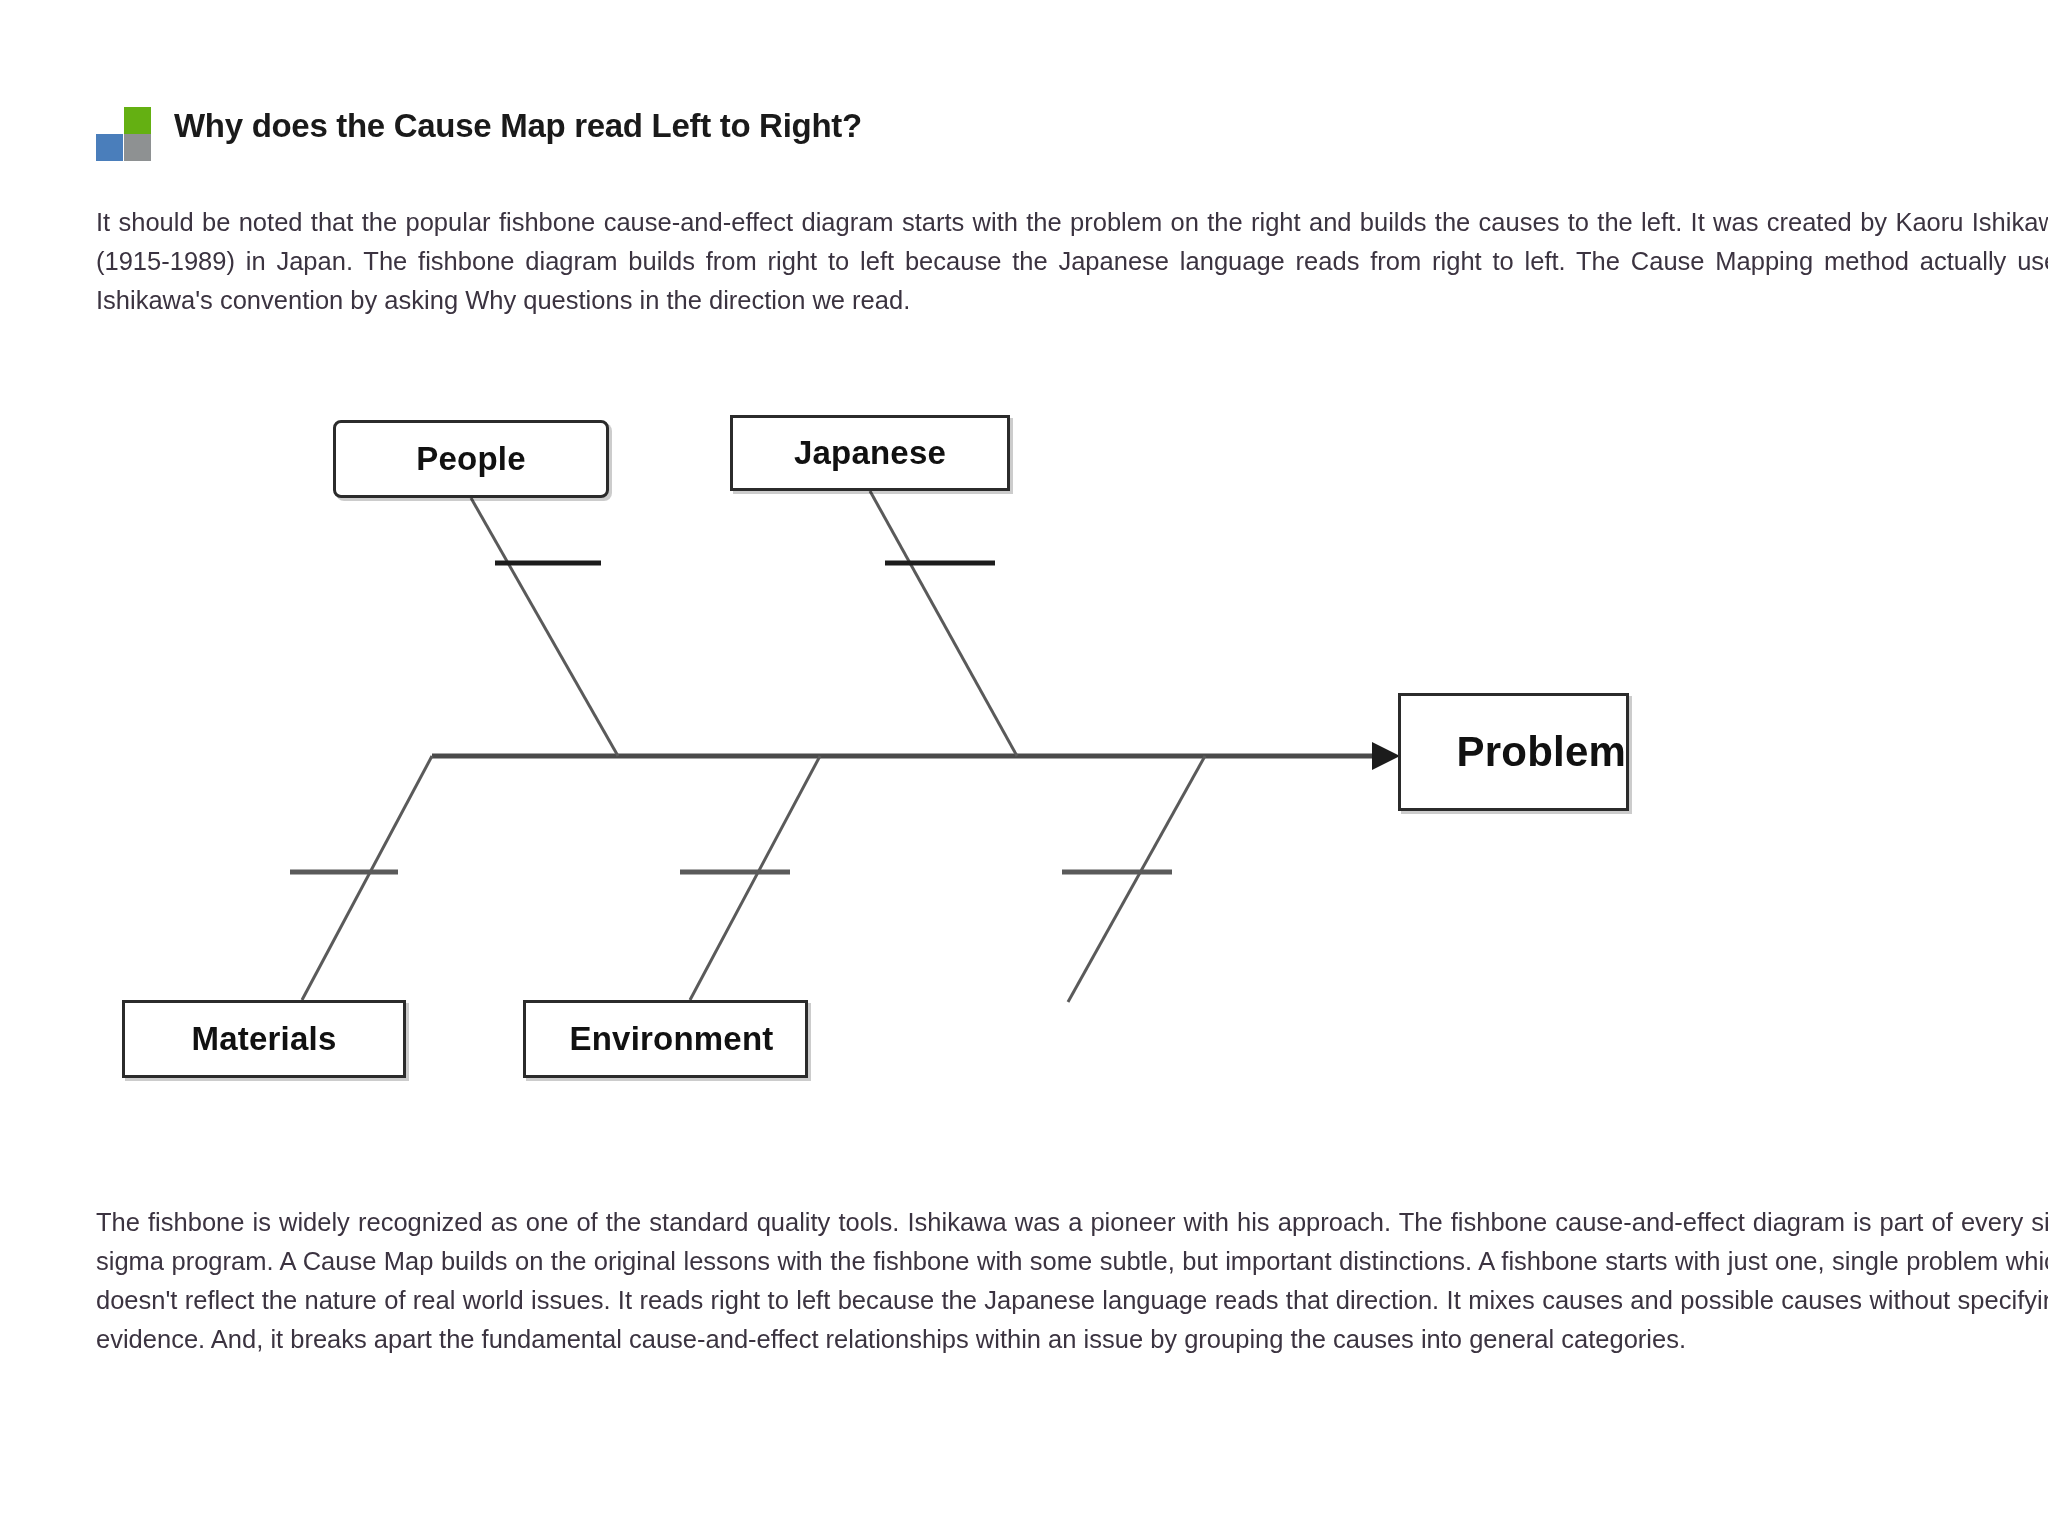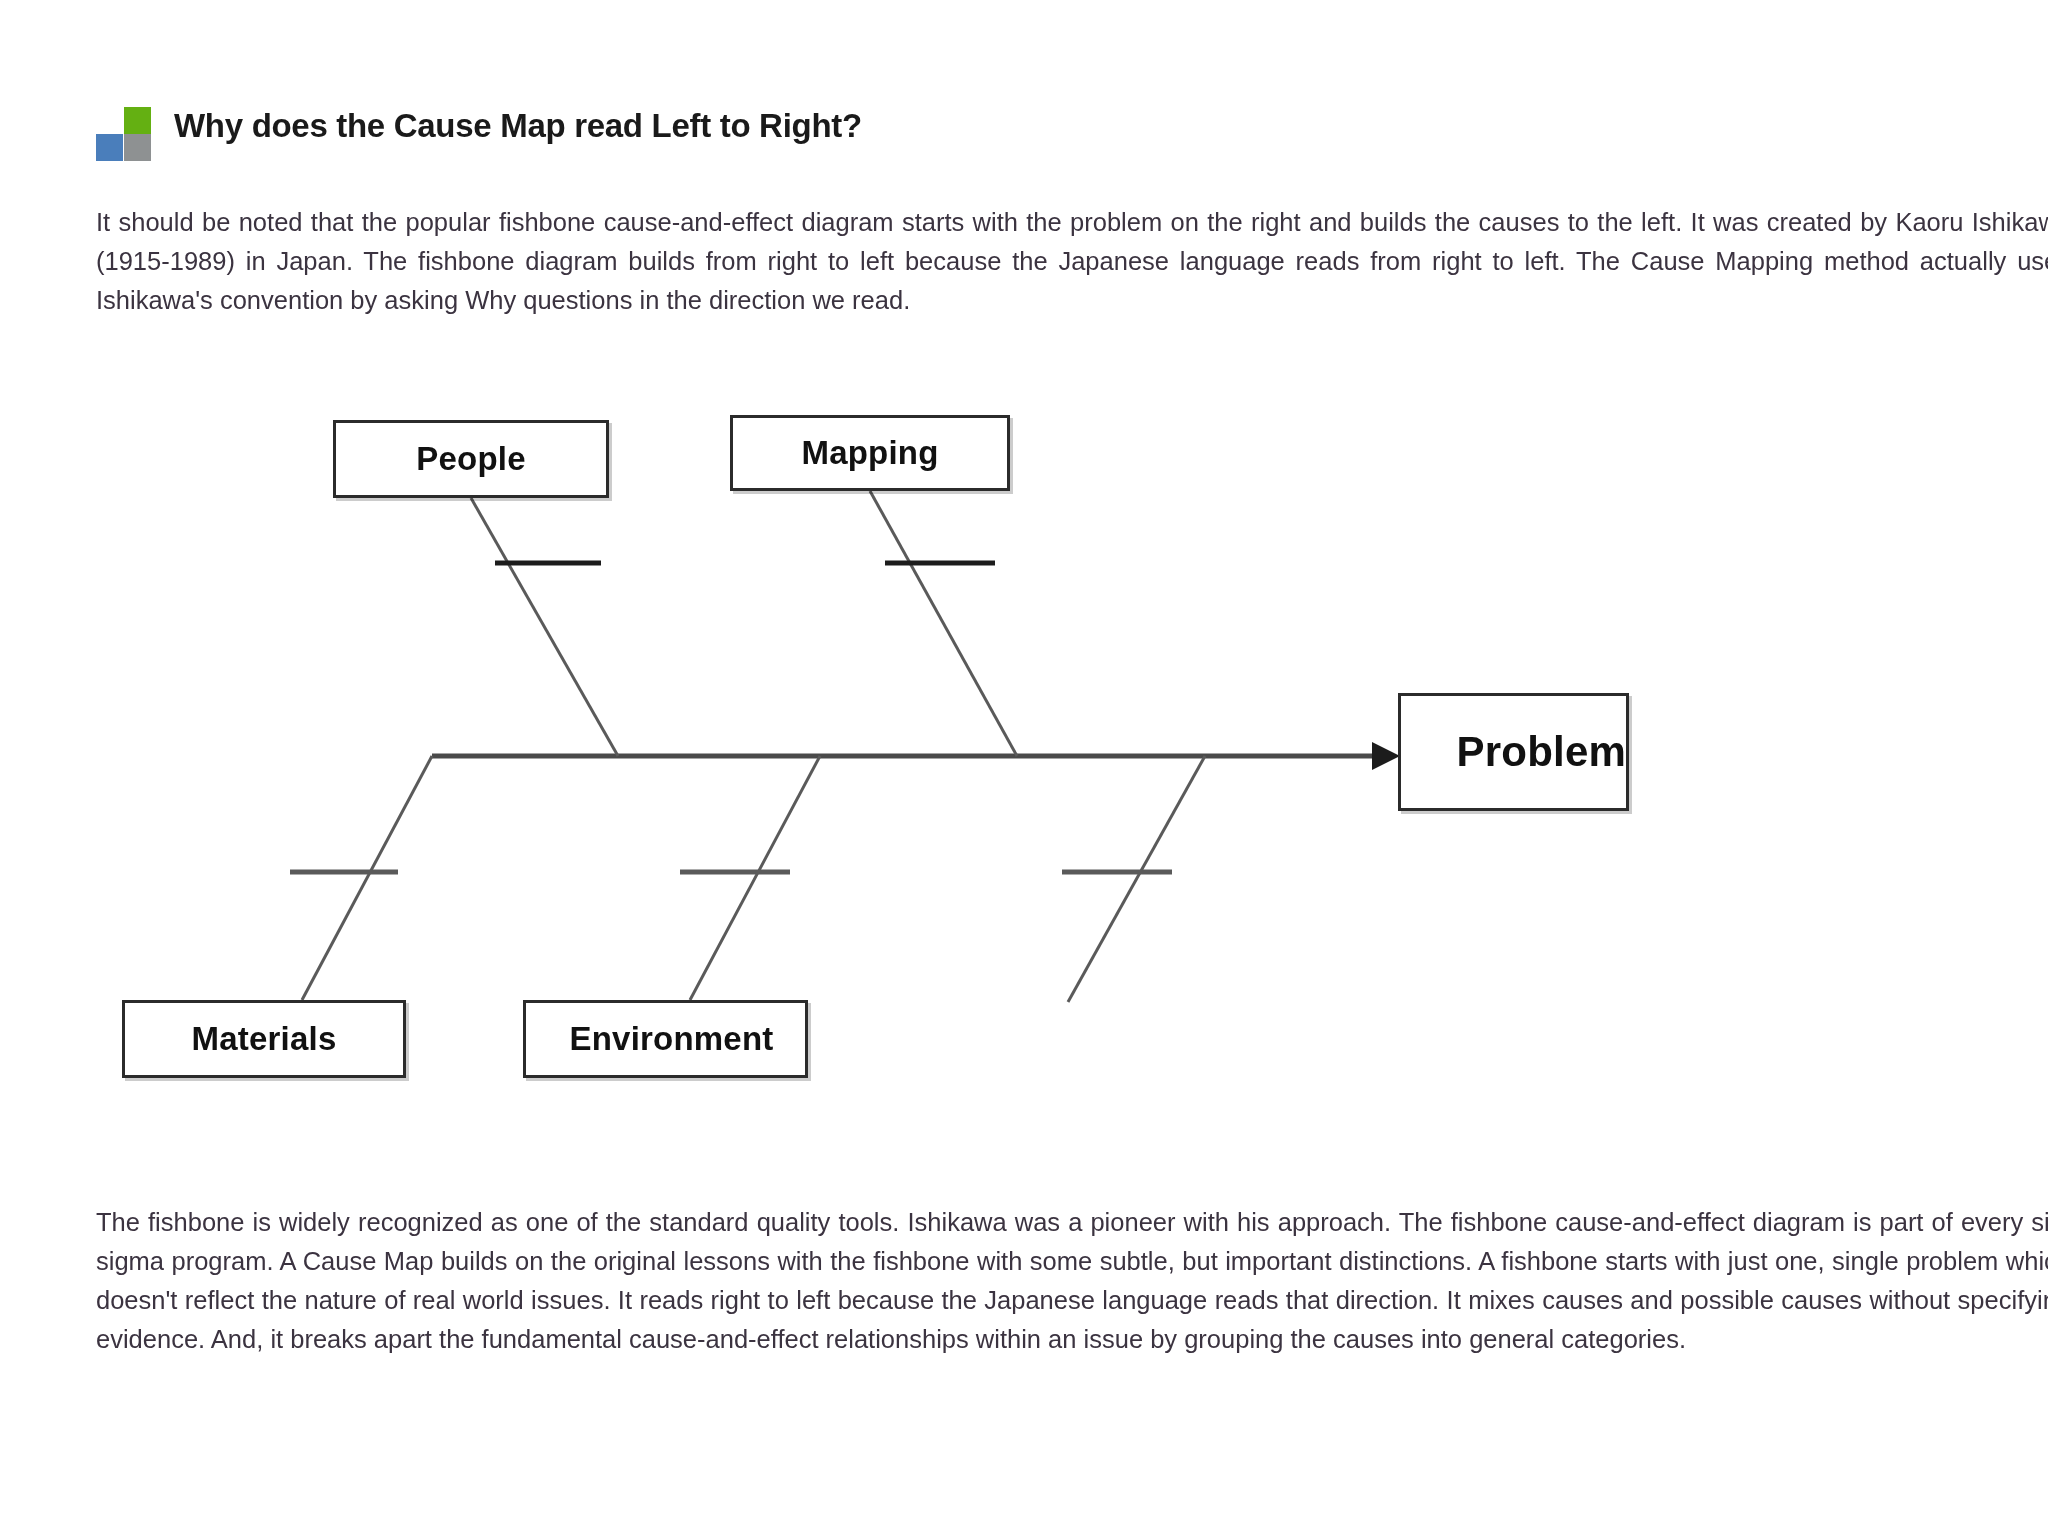--- a/index.html
+++ b/index.html
@@ -107,21 +107,21 @@
     font-weight: bold;
     box-shadow: 3px 3px 0 rgba(0,0,0,0.20);
   }
   .fb-box .lbl {
     font-size: 33px;
     letter-spacing: 0.2px;
     white-space: nowrap;
   }
 
   
-  #box-people      { left: 333px;  top: 40px;  width: 276px; height: 78px; }
+  #box-people      { left: 333px;  top: 40px;  width: 276px; height: 78px; border-radius: 8px; }
   #box-methods     { left: 730px;  top: 35px;  width: 280px; height: 76px; }
 
   
   #box-materials   { left: 122px;  top: 620px; width: 284px; height: 78px; text-align: right; }
   #box-environment { left: 523px;  top: 620px; width: 285px; height: 78px; padding-left: 12px; }
   #box-measurements{ left: 918px;  top: 622px; width: 280px; height: 78px; }
 
   
   #box-problem {
     left: 1398px; top: 313px; width: 231px; height: 118px; justify-content: flex-end;
@@ -177,21 +177,21 @@
         <line x1="1205" y1="376" x2="1068" y2="622" stroke="#5a5a5a" stroke-width="3"></line>
         <line x1="1062" y1="492" x2="1172" y2="492" stroke="#5a5a5a" stroke-width="5"></line>
       </g>
     </svg>
 
     <div class="fb-box" id="box-people">
       <span class="lbl">People</span>
     </div>
 
     <div class="fb-box" id="box-methods">
-      <span class="lbl">Mapping</span>
+      <span class="lbl">Japanese</span>
     </div>
 
     <div class="fb-box" id="box-materials">
       <span class="lbl">Materials</span>
     </div>
 
     <div class="fb-box" id="box-environment">
       <span class="lbl">Environment</span>
     </div>
 

